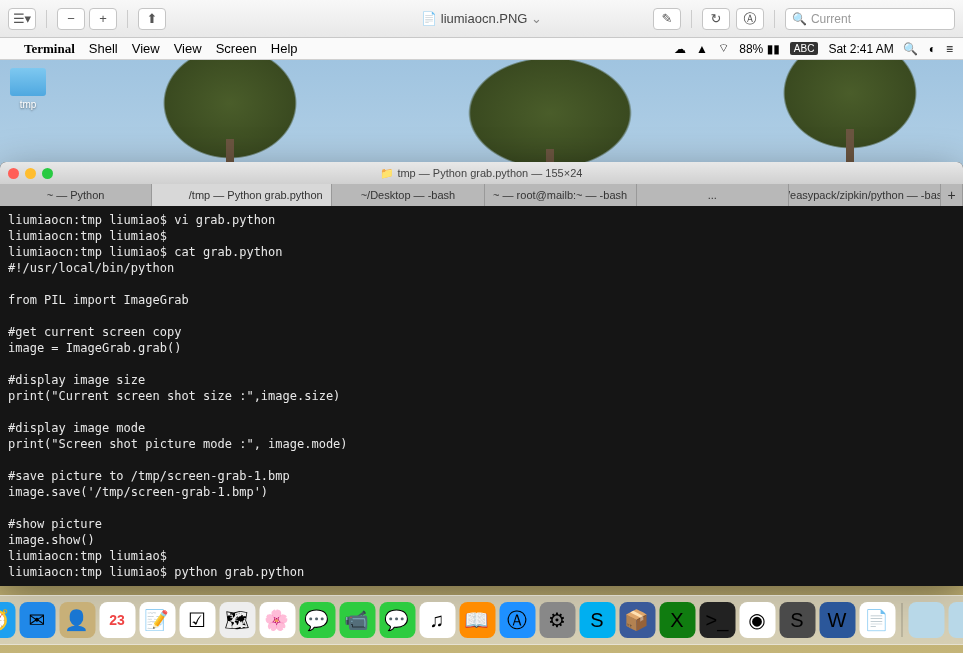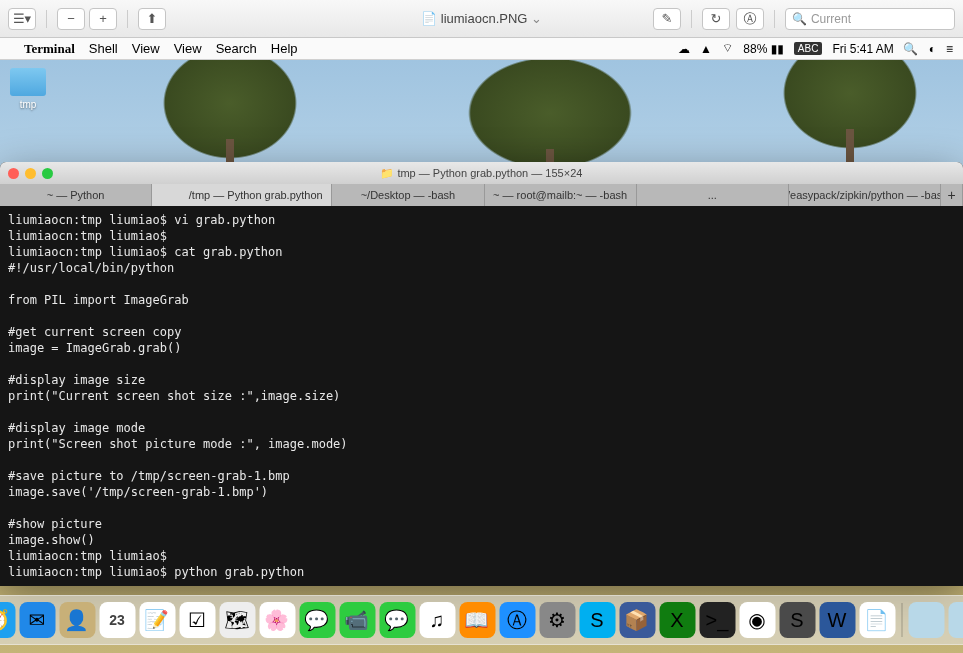--- a/index.html
+++ b/index.html
@@ -76,29 +76,29 @@
 </div>
 
 <div class="canvas">
 
   <div class="menubar">
     <span class="apple"></span>
     <span class="app-name">Terminal</span>
     <span>Shell</span>
     <span>View</span>
     <span>View</span>
-    <span>Search</span>
+    <span>Screen</span>
     <span>Help</span>
     <div class="right">
       <span>☁</span>
       <span>▲</span>
       <span>⌔</span>
       <span><span>88%</span> ▮▮</span>
       <span style="background:#333;color:#fff;padding:1px 4px;border-radius:2px;font-size:10px">ABC</span>
-      <span>Fri 5:41 AM</span>
+      <span>Sat 2:41 AM</span>
       <span>🔍</span>
       <span>◐</span>
       <span>≡</span>
     </div>
   </div>
 
   <div class="desktop">
     <div class="tree" style="top:-20px; left:140px"></div>
     <div class="tree" style="top:-10px; left:440px; width:220px"></div>
     <div class="tree" style="top:-30px; left:760px"></div>
@@ -149,21 +149,21 @@
 #show picture
 image.show()
 liumiaocn:tmp liumiao$
 liumiaocn:tmp liumiao$ python grab.python</div>
     </div>
 
     <div class="dock" id="dock">
         <div class="dock-item" style="background: rgb(30, 160, 240);">🧭</div>
         <div class="dock-item" style="background: rgb(32, 136, 232);">✉</div>
         <div class="dock-item" style="background: rgb(200, 176, 120);">👤</div>
-        <div class="dock-item" style="background: rgb(255, 255, 255); font-size: 14px; font-weight: 600; color: #404040;">23</div>
+        <div class="dock-item" style="background: rgb(255, 255, 255); font-size: 14px; font-weight: 600; color: #ef4444;">23</div>
         <div class="dock-item" style="background: rgb(255, 255, 255);">📝</div>
         <div class="dock-item" style="background: rgb(255, 255, 255);">☑</div>
         <div class="dock-item" style="background: rgb(238, 238, 238);">🗺</div>
         <div class="dock-item" style="background: rgb(255, 255, 255);">🌸</div>
         <div class="dock-item" style="background: rgb(46, 204, 64);">💬</div>
         <div class="dock-item" style="background: rgb(46, 204, 64);">📹</div>
         <div class="dock-item" style="background: rgb(46, 204, 64);">💬</div>
         <div class="dock-item" style="background: rgb(255, 255, 255);">♫</div>
         <div class="dock-item" style="background: rgb(255, 140, 0);">📖</div>
         <div class="dock-item" style="background: rgb(30, 144, 255);">Ⓐ</div>

